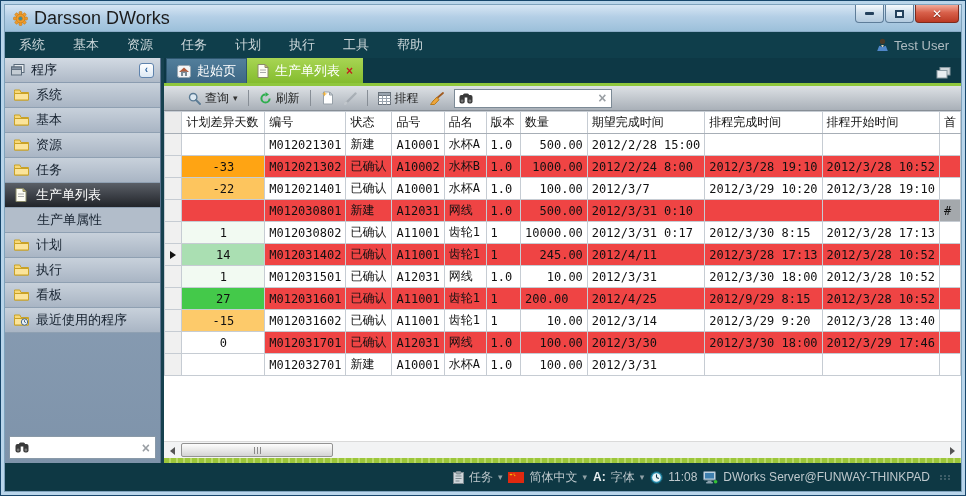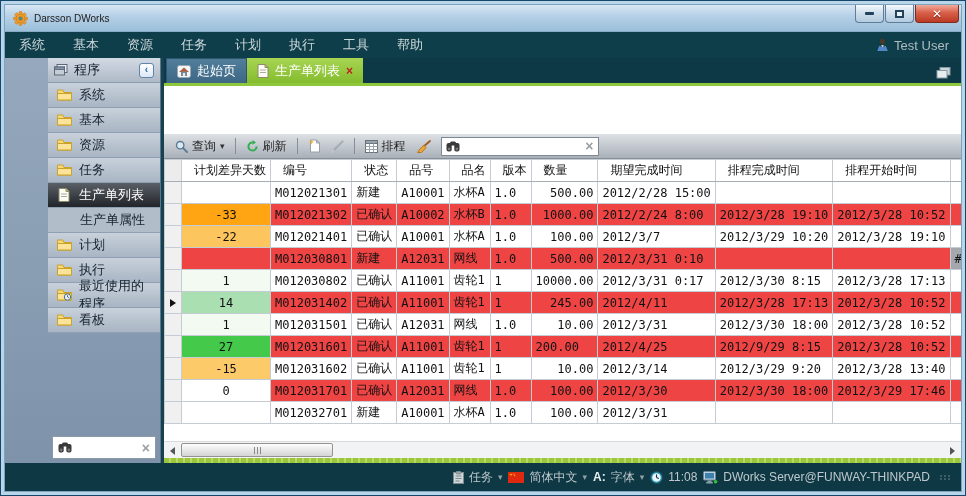--- a/index.html
+++ b/index.html
@@ -4,39 +4,39 @@
 <style>
   html,body{margin:0;padding:0;background:#dcdcdc;}
   *{box-sizing:border-box;}
   .win{width:966px;height:496px;border:1px solid #17466b;background:#b9d5ea;padding:3px;
        font-family:"Liberation Sans","DejaVu Sans",sans-serif;-webkit-font-smoothing:antialiased;}
   .win-inner{height:100%;border:1px solid #7fa3bd;display:flex;flex-direction:column;background:#fff;overflow:hidden;}
 
   
   .titlebar{height:27px;flex:none;background:linear-gradient(#d7e6f4,#b4cfe6 45%,#9cc0da);
             display:flex;align-items:center;padding:0 2px 0 8px;border-bottom:1px solid #89abc6;}
-  .title-text{font-size:10px;color:#1b1b1b;margin-left:6px;}
+  .title-text{font-size:18px;color:#1b1b1b;margin-left:6px;}
   .winbtns{margin-left:auto;display:flex;gap:1px;align-self:flex-start;}
   .wbtn{width:29px;height:18px;border:1px solid #5e7d99;border-top:none;border-radius:0 0 4px 4px;
         background:linear-gradient(#f6fafd,#cfdfec 45%,#b4cbdf);display:flex;align-items:center;justify-content:center;cursor:pointer;}
   .wbtn.close{width:44px;background:linear-gradient(#f2ab9a,#d8604a 45%,#bc3a24);border-color:#7e2a1c;}
   .glyph-min{width:9px;height:3px;background:#24415c;border-radius:1px;}
   .glyph-max{width:9px;height:8px;border:2px solid #24415c;background:#e8f2fa;}
   .glyph-x{color:#fff;font-weight:bold;font-size:12px;line-height:1;text-shadow:0 1px 1px #6d1d10;}
 
   
   .menubar{height:26px;flex:none;background:#0f3e4b;display:flex;align-items:center;color:#ccd7da;font-size:13px;}
   .menu-item{padding:0 14px;line-height:26px;cursor:pointer;}
   .menu-user{margin-left:auto;display:flex;align-items:center;gap:5px;padding-right:12px;color:#aebbc0;}
 
   
   .main{flex:1;display:flex;min-height:0;}
 
   
-  .sidebar{width:156px;flex:none;background:linear-gradient(#95a8bd,#7e93aa);display:flex;flex-direction:column;border-right:1px solid #5c7490;padding-left:43px;}
+  .sidebar{width:156px;flex:none;background:linear-gradient(#95a8bd,#7e93aa);display:flex;flex-direction:column;border-right:1px solid #5c7490;}
   .side-header{height:25px;flex:none;display:flex;align-items:center;gap:6px;padding:0 6px;
                background:linear-gradient(#d2dae3,#aeb9c7);border-bottom:1px solid #8b9cb0;font-size:13px;color:#15202e;}
   .side-collapse{margin-left:auto;width:15px;height:15px;border:1px solid #5f83ad;border-radius:3px;background:linear-gradient(#fff,#dce8f4);
                  display:flex;align-items:center;justify-content:center;cursor:pointer;color:#2d64a0;font-size:10px;font-weight:bold;}
   .side-collapse::before{content:"‹";margin-top:-2px;}
   .side-item{height:25px;flex:none;display:flex;align-items:center;gap:7px;padding:0 8px;font-size:13px;color:#16222f;
              background:linear-gradient(#c8d1db,#a9b5c4);border-bottom:1px solid #8fa0b2;cursor:pointer;}
   .side-item.selected{background:linear-gradient(#5a5f67,#212429);color:#fff;}
   .side-item.sub{background:#b2bdca;padding-left:32px;}
   .sicon{width:16px;height:14px;display:flex;align-items:center;justify-content:center;flex:none;}
@@ -53,35 +53,35 @@
   .tabbar{height:28px;flex:none;background:#0d3845;display:flex;align-items:flex-end;border-bottom:3px solid #8fc73c;padding-left:2px;justify-content:flex-end;}
   .tab{height:25px;display:flex;align-items:center;gap:6px;padding:0 10px;font-size:13px;cursor:pointer;color:#fff;}
   .tab.home-tab{background:linear-gradient(#527e9b,#3d6785);border:1px solid #2d566f;border-bottom:none;}
   .tab.active{background:linear-gradient(#a8d553,#84bc2e);}
   .tab-close{color:#c41f1f;font-weight:bold;font-size:12px;line-height:1;}
   .tab-close::before{content:"×";}
   .tabbar-spacer{flex:1;}
   .tabbar .stack{margin:0 10px 4px 0;}
 
   
-  .toolbar{height:25px;flex:none;background:linear-gradient(#dde1e5,#a9b0b8);display:flex;align-items:center;padding:0 7px;gap:2px;border-bottom:1px solid #878e96;margin-top:48px;}
+  .toolbar{height:25px;flex:none;background:linear-gradient(#dde1e5,#a9b0b8);display:flex;align-items:center;padding:0 20px;gap:2px;border-bottom:1px solid #878e96;}
   .tbtn{display:flex;align-items:center;gap:4px;font-size:12px;color:#1e1e1e;padding:2px 4px;cursor:pointer;white-space:nowrap;}
   .tbtn.disabled{opacity:.55;cursor:default;}
   .caret{font-size:9px;color:#333;}
   .caret::before{content:"▾";}
   .tsep{width:1px;height:16px;background:#878e96;margin:0 4px;flex:none;}
   .tsearch{width:158px;height:19px;background:#fff;border:1px solid #7c8a96;display:flex;align-items:center;gap:4px;padding:0 4px;margin-left:4px;}
   .tsearch input{flex:1;border:none;outline:none;font-size:12px;min-width:0;background:transparent;}
 
   
   .tablewrap{flex:1;background:#fff;overflow:hidden;min-height:0;}
   table.grid{border-collapse:collapse;table-layout:fixed;font-size:12px;font-family:"DejaVu Sans Mono","Liberation Mono",monospace;}
   .grid th,.grid td{border:1px solid #c6ccd3;height:22px;padding:0 4px;overflow:hidden;white-space:nowrap;color:#111;}
   .grid thead th{background:#fff;font-weight:normal;text-align:left;border-bottom:1px solid #a7aeb6;
-                 font-family:"Liberation Sans","DejaVu Sans",sans-serif;padding-left:12px;}
+                 font-family:"Liberation Sans","DejaVu Sans",sans-serif;}
   .grid .rowhdr{background:#ececec;}
   .grid tr.even td{background:#ef4444;}
   .grid tr.even td.rowhdr,.grid tr td.rowhdr{background:#f0f0f0;}
   .row-arrow{display:block;width:0;height:0;border-left:6px solid #111;border-top:4px solid transparent;border-bottom:4px solid transparent;margin-left:1px;}
 
   
   .hscroll{height:17px;flex:none;background:#f2f3f4;border-top:1px solid #dadada;position:relative;}
   .hs-arrow{position:absolute;top:2px;width:13px;height:13px;display:flex;align-items:center;justify-content:center;cursor:pointer;}
   .hs-arrow.left{left:2px;} .hs-arrow.right{right:2px;}
   .tri-l{width:0;height:0;border-right:5px solid #555;border-top:4px solid transparent;border-bottom:4px solid transparent;}
@@ -239,35 +239,35 @@
                   <path d="M0.5 4.5 L14.5 4.5 L14.5 11 L0.5 11 Z" fill="#fbe49a" stroke="#c9a227"></path>
                 </svg>
               </span>
               <span>执行</span>
             </div>
             <div class="side-item">
               <span class="sicon">
                 <svg width="15" height="12" viewBox="0 0 15 12">
                   <path d="M0.5 2.5 L0.5 11 L14.5 11 L14.5 3.5 L7 3.5 L5.8 1 L0.5 1 Z" fill="#f7d877" stroke="#c9a227"></path>
                   <path d="M0.5 4.5 L14.5 4.5 L14.5 11 L0.5 11 Z" fill="#fbe49a" stroke="#c9a227"></path>
+                </svg>
+              </span>
+              <span>看板</span>
+            </div>
+            <div class="side-item">
+              <span class="sicon">
+                <svg width="15" height="12" viewBox="0 0 15 12">
+                  <path d="M0.5 2.5 L0.5 11 L14.5 11 L14.5 3.5 L7 3.5 L5.8 1 L0.5 1 Z" fill="#f7d877" stroke="#c9a227"></path>
+                  <path d="M0.5 4.5 L14.5 4.5 L14.5 11 L0.5 11 Z" fill="#fbe49a" stroke="#c9a227"></path>
                   <circle cx="10.5" cy="8" r="3.2" fill="#e8f0f6" stroke="#4a6a8a"></circle>
                   <line x1="10.5" y1="8" x2="10.5" y2="6.2" stroke="#4a6a8a"></line>
                   <line x1="10.5" y1="8" x2="11.8" y2="8.6" stroke="#4a6a8a"></line>
                 </svg>
               </span>
               <span>最近使用的程序</span>
-            </div>
-            <div class="side-item">
-              <span class="sicon">
-                <svg width="15" height="12" viewBox="0 0 15 12">
-                  <path d="M0.5 2.5 L0.5 11 L14.5 11 L14.5 3.5 L7 3.5 L5.8 1 L0.5 1 Z" fill="#f7d877" stroke="#c9a227"></path>
-                  <path d="M0.5 4.5 L14.5 4.5 L14.5 11 L0.5 11 Z" fill="#fbe49a" stroke="#c9a227"></path>
-                </svg>
-              </span>
-              <span>看板</span>
             </div>
           </div>
         <div class="side-search">
           <span>
             <svg width="14" height="11" viewBox="0 0 14 11">
               <rect x="0.5" y="2" width="5.2" height="8.5" rx="2" fill="#3a3a3a"></rect>
               <rect x="8.3" y="2" width="5.2" height="8.5" rx="2" fill="#3a3a3a"></rect>
               <rect x="4" y="0.5" width="6" height="4" rx="1.5" fill="#3a3a3a"></rect>
               <circle cx="3.1" cy="8" r="1.4" fill="#777"></circle>
                 <circle cx="10.9" cy="8" r="1.4" fill="#777"></circle>

